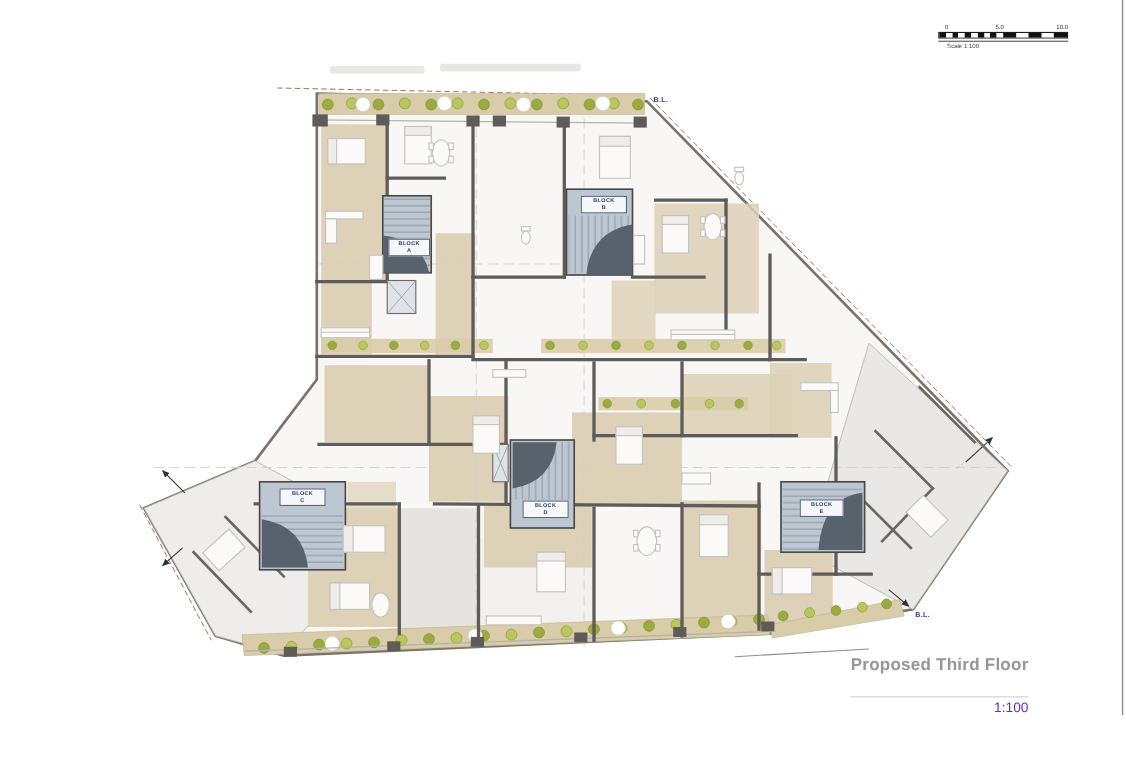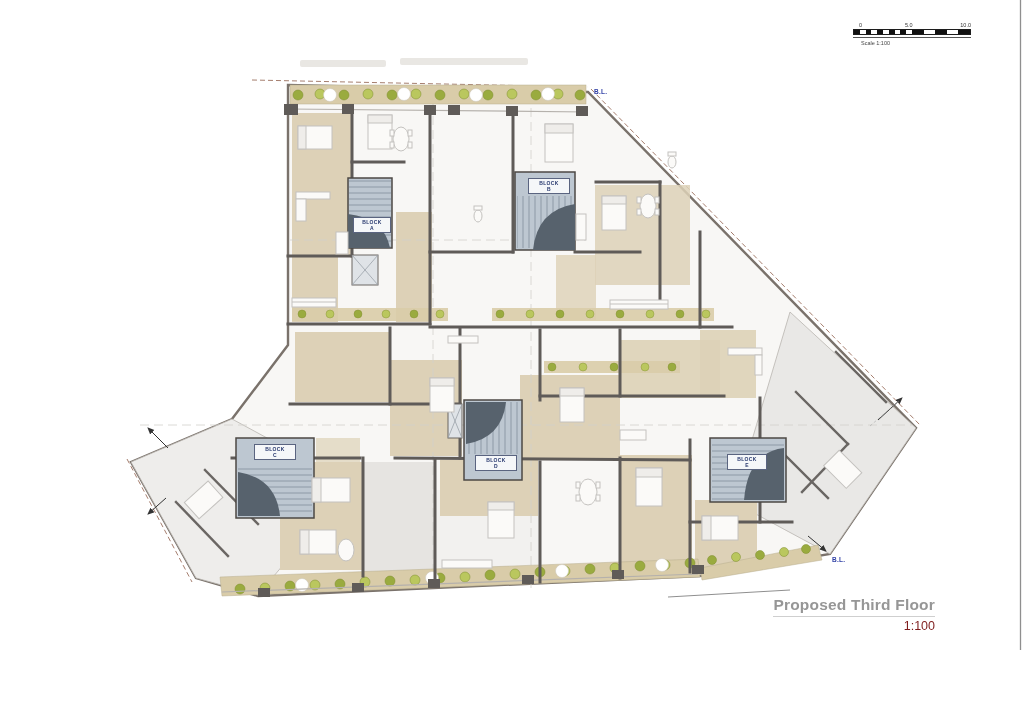--- a/index.html
+++ b/index.html
@@ -19,22 +19,22 @@
   .sb-labels .s0{position:absolute;left:6px;top:0;}
   .sb-labels .s5{position:absolute;left:52px;top:0;}
   .sb-labels .s10{position:absolute;right:0;top:0;}
   .sb-bar{height:4px;border:1px solid #1c1c1c;display:flex;background:#fff;}
   .sb-bar i{display:block;height:100%;}
   .sb-base{height:0;border-bottom:1px solid #555;margin-top:2px;}
   .sb-caption{font-size:5.5px;color:#444;margin-top:2px;margin-left:8px;}
   
   .titleblock{position:absolute;left:735px;top:596px;width:200px;text-align:right;}
   .titleblock h1{margin:0;display:inline-block;font-size:15.5px;font-weight:bold;color:#969696;
-                 letter-spacing:.2px;border-bottom:1px solid #cfcfcf;padding-bottom:2px;}
-  .titleblock .tscale{display:block;font-size:12.5px;color:#7f1d1d;margin-top:2px;}
+                 letter-spacing:.2px;border-bottom:1px solid #cfcfcf;padding-bottom:19px;}
+  .titleblock .tscale{display:block;font-size:12.5px;color:#6d28d9;margin-top:2px;}
 </style>
 </head>
 <body>
 
 <div class="sheet">
 
   <svg width="1024" height="704" viewBox="0 0 1024 704">
     <defs>
       <pattern id="tH" width="6" height="6" patternUnits="userSpaceOnUse">
         <line x1="0" y1="1" x2="6" y2="1" stroke="#8d99a6" stroke-width="1"></line>

